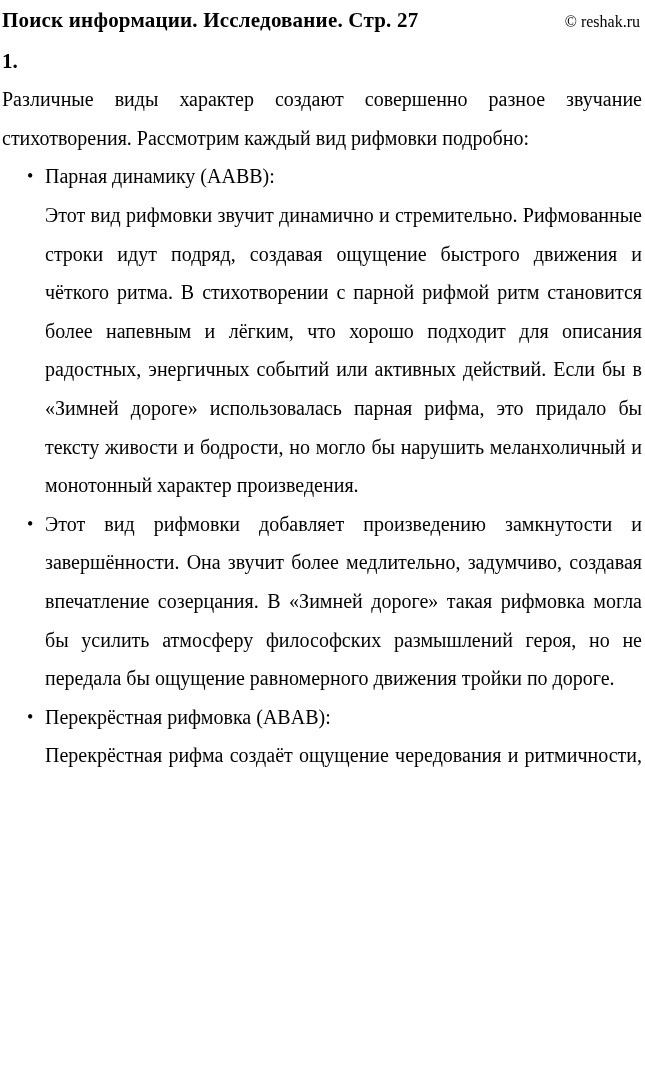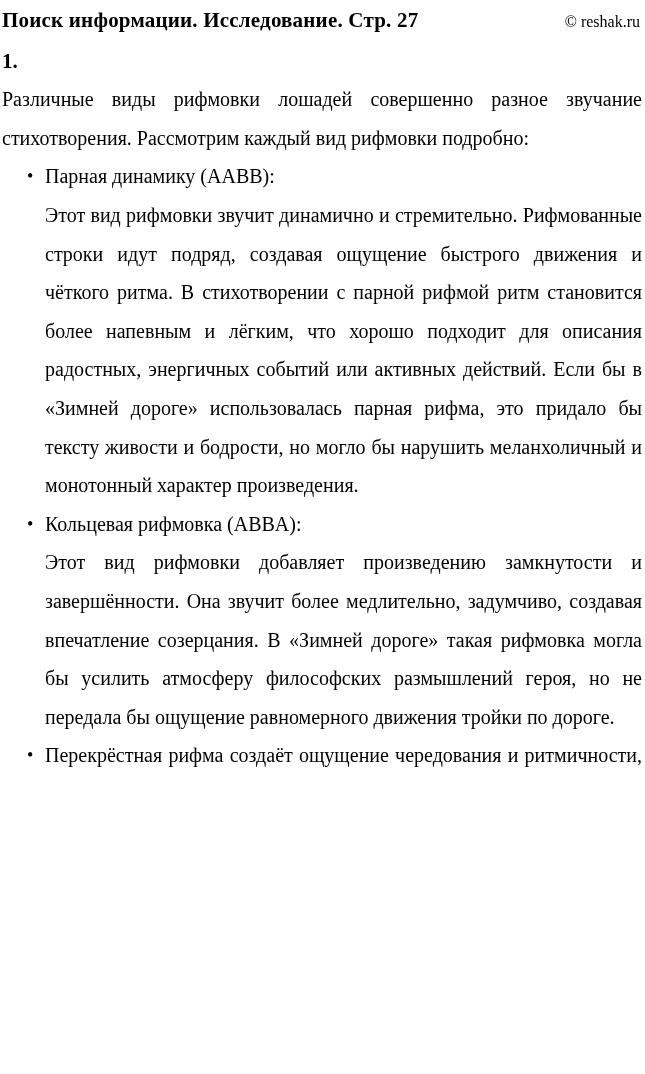--- a/index.html
+++ b/index.html
@@ -90,39 +90,39 @@
 
 <div class="page">
 
   <div class="header">
     <div class="header-title">Поиск информации. Исследование. Стр. 27</div>
     <div class="header-copy">© reshak.ru</div>
   </div>
 
   <div class="section-number">1.</div>
 
-  <p class="intro">Различные виды рифмовки лошадей совершенно разное звучание стихотворения. Рассмотрим каждый вид рифмовки подробно:</p>
+  <p class="intro">Различные виды характер создают совершенно разное звучание стихотворения. Рассмотрим каждый вид рифмовки подробно:</p>
 
   <div class="bullet-item">
     <div class="bullet-label">
       <span class="bullet-marker">•</span><span>Парная динамику (AABB):</span>
     </div>
     <p class="bullet-body">Этот вид рифмовки звучит динамично и стремительно. Рифмованные строки идут подряд, создавая ощущение быстрого движения и чёткого ритма. В стихотворении с парной рифмой ритм становится более напевным и лёгким, что хорошо подходит для описания радостных, энергичных событий или активных действий. Если бы в «Зимней дороге» использовалась парная рифма, это придало бы тексту живости и бодрости, но могло бы нарушить меланхоличный и монотонный характер произведения.</p>
   </div>
 
   <div class="bullet-item">
     <div class="bullet-label">
-      <span class="bullet-marker">•</span><span>Кольцевая рифмовка (ABBA):</span>
+      <span class="bullet-marker">•</span>
     </div>
     <p class="bullet-body">Этот вид рифмовки добавляет произведению замкнутости и завершённости. Она звучит более медлительно, задумчиво, создавая впечатление созерцания. В «Зимней дороге» такая рифмовка могла бы усилить атмосферу философских размышлений героя, но не передала бы ощущение равномерного движения тройки по дороге.</p>
   </div>
 
   <div class="bullet-item">
     <div class="bullet-label">
-      <span class="bullet-marker">•</span>
+      <span class="bullet-marker">•</span><span>Перекрёстная рифмовка (ABAB):</span>
     </div>
     <p class="bullet-body">Перекрёстная рифма создаёт ощущение чередования и ритмичности, что идеально соответствует утомительному, но плавному движению лошадей по зимней дороге. Она позволяет передать и динамику пути, и монотонность зимнего пейзажа. Этот вид рифмовки напоминает размеренные звуки колокольчика или стук копыт, что делает его наиболее подходящим для «Зимней дороги».</p>
   </div>
 
   <div class="watermark">
     <span class="wm-copy">©</span>
     <span class="wm-text">reshak.ru</span>
   </div>
 
 </div>

